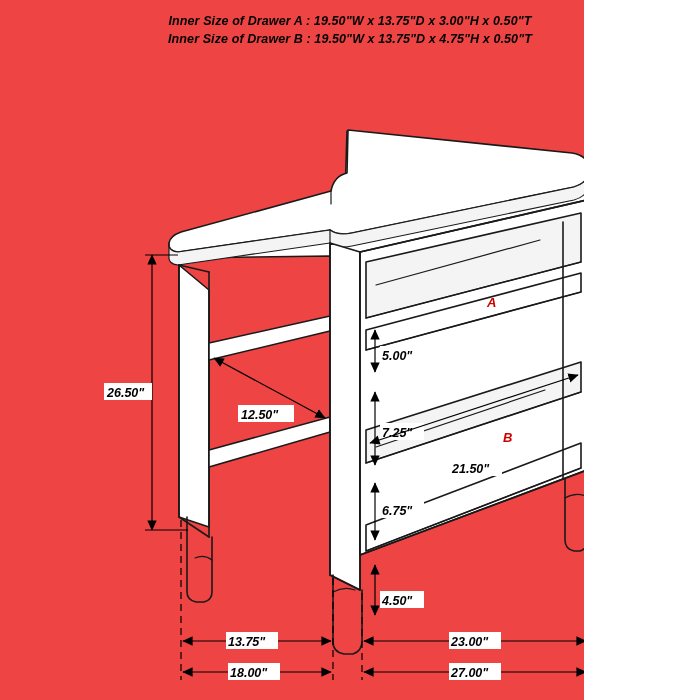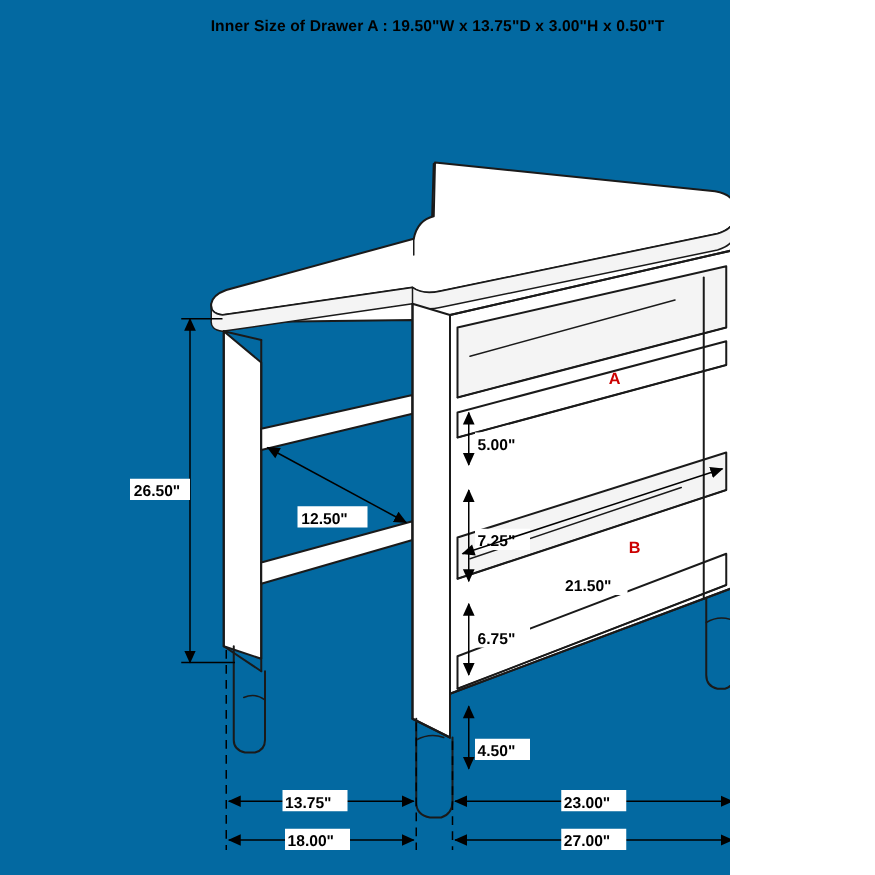--- a/index.html
+++ b/index.html
@@ -4,23 +4,24 @@
 <style>
   html, body {
     margin: 0;
     padding: 0;
     background: #ffffff;
   }
   #page {
     position: relative;
     width: 584px;
     height: 700px;
-    background: #0369a1;
+    background: #ef4444;
     font-family: "Liberation Sans", sans-serif;
     overflow: hidden;
+    font-style: italic;
   }
   #header {
     position: absolute;
     top: 12px;
     left: 0;
     width: 700px;
     text-align: center;
     font-size: 12.5px;
     font-weight: bold;
     color: #000000;
@@ -76,20 +77,21 @@
   .face { fill: #ffffff; }
   .face-sh { fill: #f4f4f4; }
 </style>
 </head>
 <body>
 
 <div id="page">
 
   <div id="header">
     <div>Inner Size of Drawer A : 19.50"W x 13.75"D x 3.00"H x 0.50"T</div>
+    <div>Inner Size of Drawer B : 19.50"W x 13.75"D x 4.75"H x 0.50"T</div>
   </div>
 
   <svg id="drawing" viewBox="0 0 700 700">
 
     <defs>
       <marker id="ar" markerWidth="9" markerHeight="9" refX="8" refY="4.5" orient="auto">
         <path d="M0,0.6 L8.6,4.5 L0,8.4 z" fill="#000000"></path>
       </marker>
       <marker id="ar2" markerWidth="9" markerHeight="9" refX="0.6" refY="4.5" orient="auto">
         <path d="M8.6,0.6 L0,4.5 L8.6,8.4 z" fill="#000000"></path>

